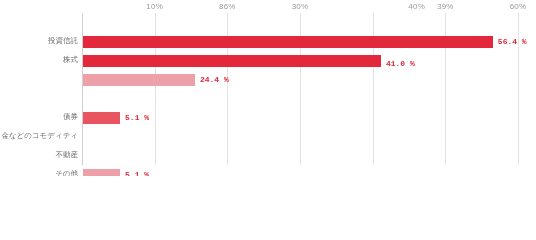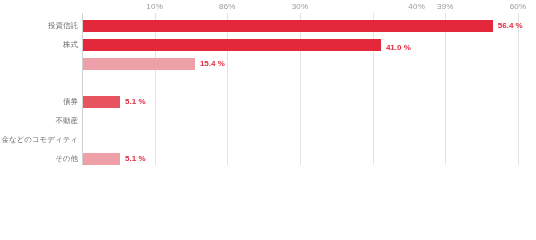--- a/index.html
+++ b/index.html
@@ -59,22 +59,23 @@
     top: 0;
     left: 82px;
     width: 1px;
     height: 152px;
     background: #d0d0d0;
   }
 
   #rows {
     position: absolute;
     left: 0;
-    top: 16px;
+    top: 32px;
     width: 536px;
+    font-family: Liberation Mono, monospace;
   }
   .row {
     position: relative;
     height: 19px;
   }
   .row-label {
     position: absolute;
     right: 458px;          
     top: 0;
     height: 19px;
@@ -139,38 +140,38 @@
       <div class="row">
         <div class="row-label">株式</div>
         <div class="bar-wrap">
           <div class="bar" style="width: 297.933px; background: rgb(227, 40, 60);"></div>
           <span class="bar-value" style="color: rgb(227, 40, 60); margin-top: 6px;">41.0 %</span>
         </div>
       </div>
       <div class="row">
         <div class="bar-wrap">
           <div class="bar" style="width: 111.907px; background: rgb(237, 160, 168);"></div>
-          <span class="bar-value" style="color: rgb(227, 40, 60);">15.4 %</span>
+          <span class="bar-value" style="color: rgb(227, 40, 60);">24.4 %</span>
         </div>
       </div>
       <div class="row">
       </div>
       <div class="row">
         <div class="row-label">債券</div>
         <div class="bar-wrap">
           <div class="bar" style="width: 37.06px; background: rgb(232, 84, 95);"></div>
           <span class="bar-value" style="color: rgb(227, 40, 60);">5.1 %</span>
         </div>
       </div>
       <div class="row">
-        <div class="row-label">不動産</div>
+        <div class="row-label">金などのコモディティ</div>
         <div class="bar-wrap"></div>
       </div>
       <div class="row">
-        <div class="row-label">金などのコモディティ</div>
+        <div class="row-label">不動産</div>
         <div class="bar-wrap"></div>
       </div>
       <div class="row">
         <div class="row-label">その他</div>
         <div class="bar-wrap">
           <div class="bar" style="width: 37.06px; background: rgb(237, 160, 168);"></div>
           <span class="bar-value" style="color: rgb(227, 40, 60);">5.1 %</span>
         </div>
       </div>
     </div>

